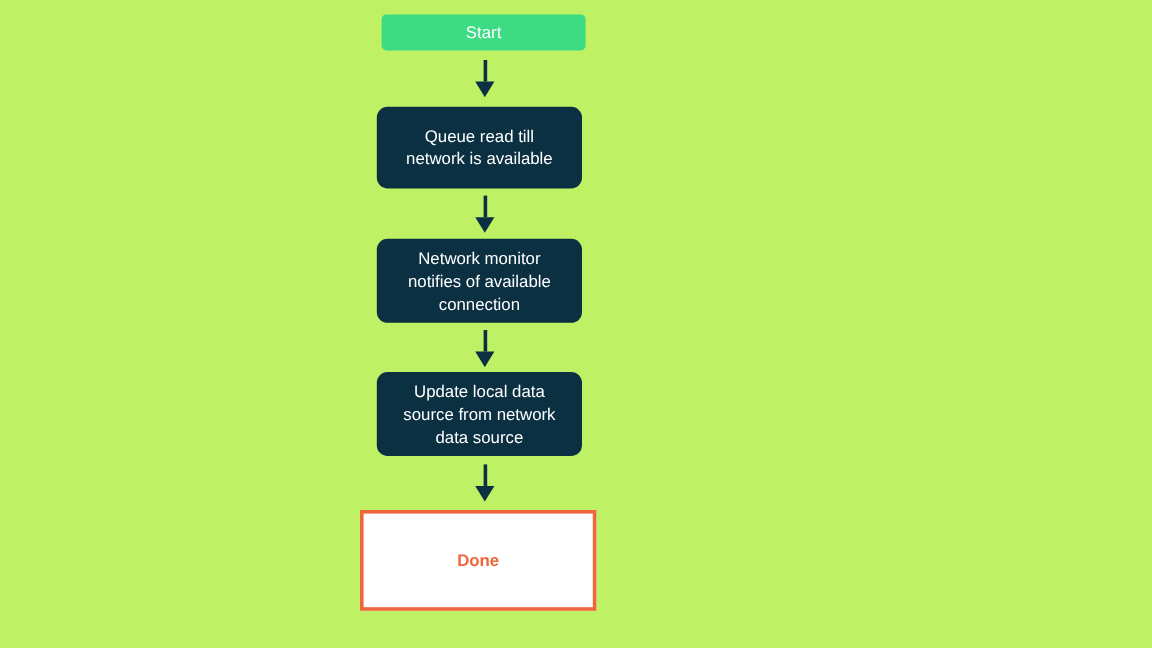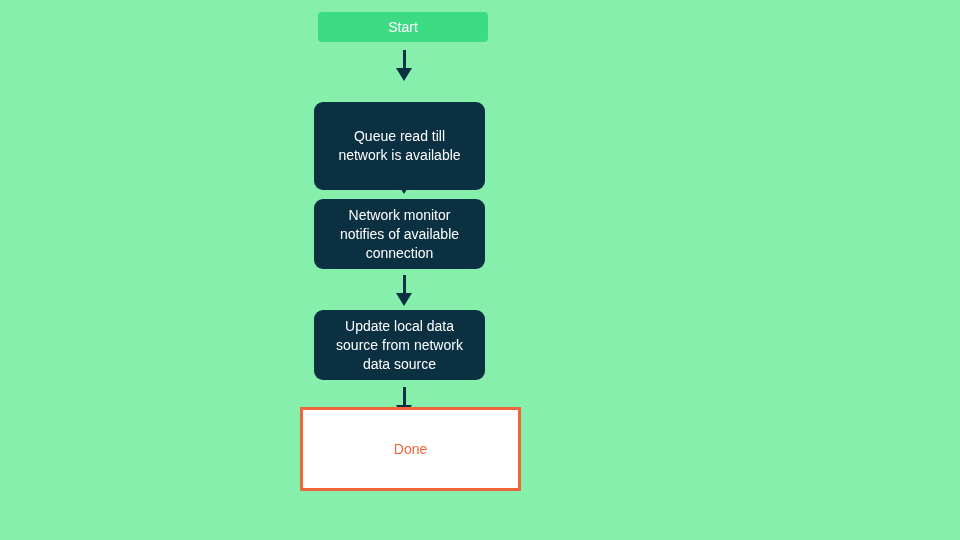--- a/index.html
+++ b/index.html
@@ -5,21 +5,21 @@
   html, body {
     margin: 0;
     padding: 0;
     background: #ffffff;
     font-family: "Liberation Sans", sans-serif;
   }
   .canvas {
     position: relative;
     width: 960px;
     height: 540px;
-    background: #86efac;
+    background: #bef264;
     overflow: hidden;
   }
   .node {
     position: absolute;
     display: flex;
     align-items: center;
     justify-content: center;
     text-align: center;
     box-sizing: border-box;
     font-size: 14px;
@@ -33,30 +33,31 @@
     border-radius: 4px;
   }
   .node-process {
     left: 314px;
     width: 171px;
     background: #0A3042;
     color: #ffffff;
     border-radius: 9px;
     padding: 6px 14px;
   }
-  .node-process.p1 { top: 102px;  height: 88px; }
+  .node-process.p1 { top: 89px;  height: 68px; }
   .node-process.p2 { top: 199px; height: 70px; }
   .node-process.p3 { top: 310px; height: 70px; align-items: center; }
   .node-end {
-    left: 300px; top: 407px;
-    width: 221px; height: 84px;
+    left: 300px; top: 425px;
+    width: 197px; height: 84px;
     background: #ffffff;
     border: 3px solid #F0663C;
     color: #F0663C;
     border-radius: 0;
+    font-weight: bold;
   }
   .arrow {
     position: absolute;
     left: 396px;
     width: 16px;
     display: flex;
     flex-direction: column;
     align-items: center;
   }
   .arrow .shaft {

